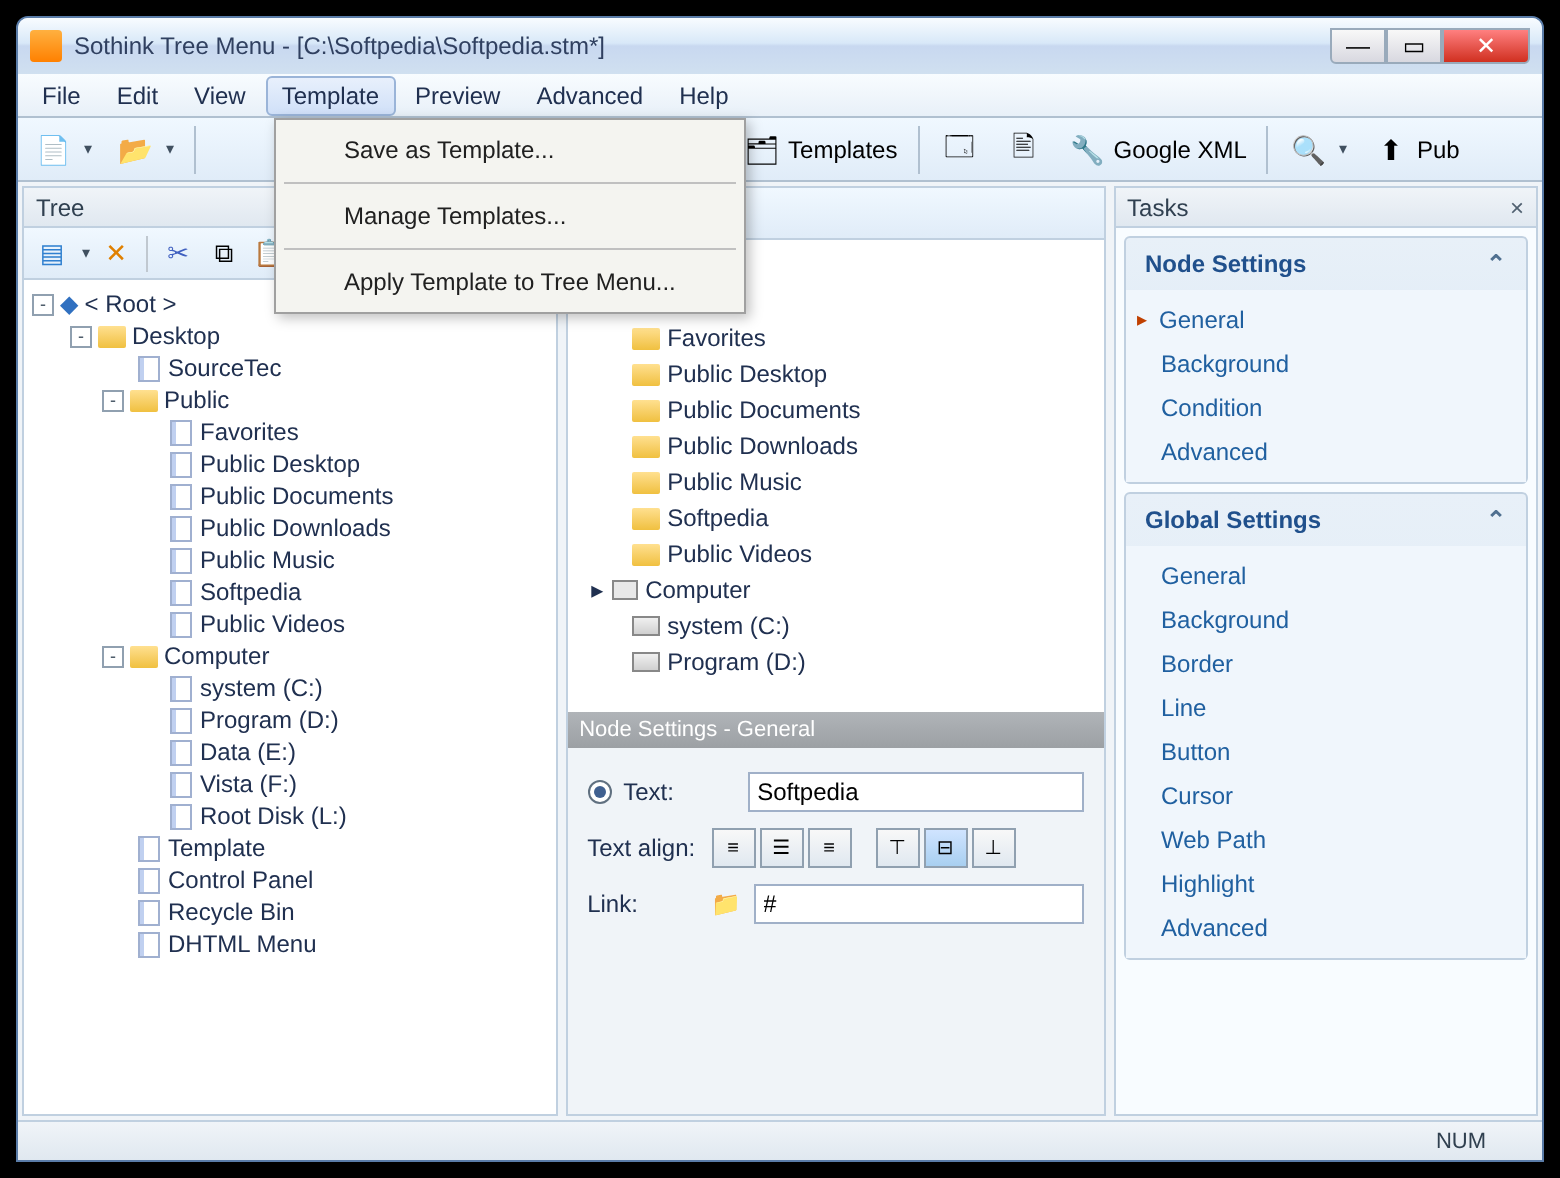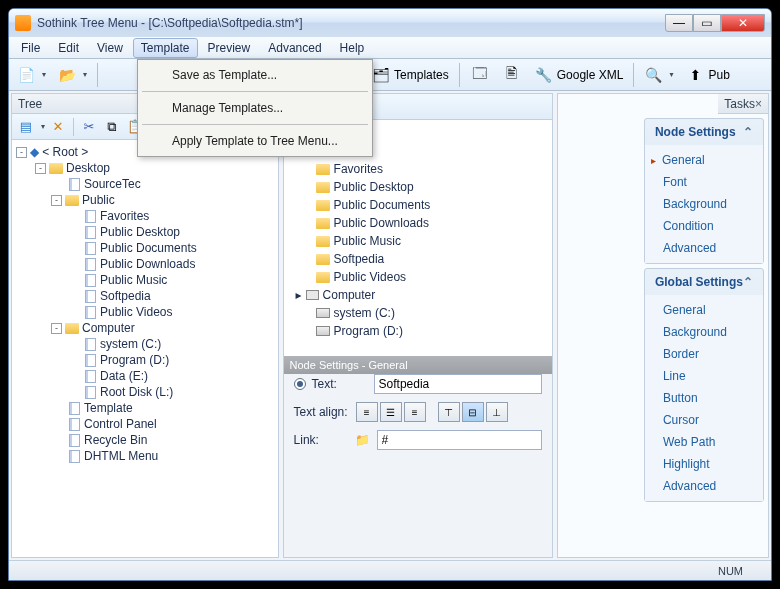--- a/index.html
+++ b/index.html
@@ -20,39 +20,39 @@
 .dd-sep { height: 1px; background: #c0c0c0; margin: 3px 2px; }
 .toolbar { height: 32px; background: linear-gradient(#f0f8ff, #e0ecf8); border-bottom: 1px solid #b0c0d0; display: flex; align-items: center; padding: 0 4px; gap: 4px; }
 .tbtn { display: flex; align-items: center; gap: 3px; padding: 2px 4px; cursor: default; }
 .tbtn .ic { width: 20px; height: 20px; display: flex; align-items: center; justify-content: center; font-size: 14px; }
 .tsep { width: 1px; height: 24px; background: #b0c0d0; margin: 0 2px; }
 .drop-arr { font-size: 8px; color: #405060; margin-left: 2px; }
 .body { flex: 1; display: flex; overflow: hidden; background: #f0f4f8; }
 .panel { display: flex; flex-direction: column; background: #f8fcff; border: 1px solid #c0d0e0; margin: 2px; }
 .panel-left { width: 272px; }
 .panel-mid { flex: 1; }
-.panel-right { width: 216px; align-items: flex-end; }
+.panel-right { width: 216px; }
 .panel-header { height: 20px; background: linear-gradient(#f0f4f8, #e0e8f0); border-bottom: 1px solid #c0d0e0; display: flex; align-items: center; padding: 0 6px; font-size: 11px; color: #304050; }
 .panel-header .x { margin-left: auto; color: #506070; cursor: default; }
 .panel-toolbar { height: 26px; background: linear-gradient(#f0f8ff, #e0ecf8); border-bottom: 1px solid #c0d0e0; display: flex; align-items: center; padding: 0 4px; gap: 3px; }
 .ptbtn { width: 20px; height: 20px; display: flex; align-items: center; justify-content: center; font-size: 13px; cursor: default; }
 .psep { width: 1px; height: 18px; background: #c0c8d0; margin: 0 2px; }
 .tree { flex: 1; overflow: auto; background: #fff; padding: 4px; }
 .tree-node { display: flex; align-items: center; gap: 3px; padding: 1px 0; white-space: nowrap; color: #203050; }
 .tree-node .exp { width: 11px; height: 11px; border: 1px solid #90a0b0; background: #fff; display: flex; align-items: center; justify-content: center; font-size: 9px; line-height: 1; color: #405060; cursor: default; }
 .tree-node .pad { display: inline-block; }
 .tree-node .ic { width: 14px; height: 14px; display: inline-flex; align-items: center; justify-content: center; font-size: 11px; }
 .ic-folder { background: linear-gradient(#ffe090, #f0c040); border-radius: 1px; width: 14px; height: 11px; }
 .ic-page { background: #fff; border: 1px solid #a0b0d0; width: 11px; height: 13px; box-shadow: inset 2px 0 0 #c0d0f0; }
 .ic-comp { background: #e8e8e8; border: 1px solid #888; width: 13px; height: 10px; }
 .ic-drive { background: linear-gradient(#f0f0f0,#d0d0d0); border: 1px solid #888; width: 14px; height: 10px; }
 .preview-tree { flex: 0 0 auto; height: 236px; overflow: auto; background: #fff; padding: 4px; }
 .pv-node { display: flex; align-items: center; gap: 4px; padding: 2px 0; color: #203050; }
 .node-settings-hdr { height: 18px; background: linear-gradient(#b0b4b8, #9ca0a4); color: #fff; font-size: 11px; display: flex; align-items: center; padding: 0 6px; }
-.node-form { flex: 1; background: #f0f4f8; padding: 0 10px; overflow: hidden; }
+.node-form { flex: 1; background: #f0f4f8; padding: 12px 10px; overflow: hidden; }
 .form-row { display: flex; align-items: center; gap: 6px; margin-bottom: 8px; }
 .form-row label { color: #203050; width: 56px; }
 .form-row input[type=text] { flex: 1; border: 1px solid #a0b0c8; padding: 2px 4px; background: #fff; }
 .radio { width: 12px; height: 12px; border: 1px solid #607080; border-radius: 50%; background: #fff; display: inline-flex; align-items: center; justify-content: center; }
 .radio.checked::after { content: ""; width: 6px; height: 6px; background: #406090; border-radius: 50%; }
 .align-btns { display: flex; gap: 2px; }
 .align-btn { width: 22px; height: 20px; border: 1px solid #90a0b0; background: linear-gradient(#f8f8f8,#e0e8f0); display: flex; align-items: center; justify-content: center; font-size: 10px; cursor: default; }
 .tasks-section { background: linear-gradient(#e8f0f8, #d8e8f4); border: 1px solid #c0d0e0; border-radius: 3px; margin: 4px; }
 .tasks-hdr { display: flex; align-items: center; padding: 6px 10px; font-weight: bold; color: #20508c; cursor: default; }
 .tasks-hdr .chev { margin-left: auto; color: #507090; }
@@ -267,20 +267,28 @@
               <span class="ic-page"></span>
             </span>
             <span>Data (E:)</span>
           </div>
           <div class="tree-node">
             <span class="pad" style="width: 48px;"></span>
             <span style="width: 13px; display: inline-block;"></span>
             <span class="ic">
               <span class="ic-page"></span>
             </span>
+            <span>Vista (F:)</span>
+          </div>
+          <div class="tree-node">
+            <span class="pad" style="width: 48px;"></span>
+            <span style="width: 13px; display: inline-block;"></span>
+            <span class="ic">
+              <span class="ic-page"></span>
+            </span>
             <span>Root Disk (L:)</span>
           </div>
           <div class="tree-node">
             <span class="pad" style="width: 32px;"></span>
             <span style="width: 13px; display: inline-block;"></span>
             <span class="ic">
               <span class="ic-page"></span>
             </span>
             <span>Template</span>
           </div>
@@ -401,21 +409,20 @@
           <span class="x">×</span>
         </div>
       <div style="flex:1;overflow:auto">
         <div class="tasks-section">
           <div class="tasks-hdr">
               <span>Node Settings</span>
               <span class="chev">⌃</span>
             </div>
           <div class="tasks-body" id="tasks-node">
               <div class="task-link active">General</div>
-              <div class="task-link">Font</div>
               <div class="task-link">Background</div>
               <div class="task-link">Condition</div>
               <div class="task-link">Advanced</div>
             </div>
         </div>
         <div class="tasks-section">
           <div class="tasks-hdr">
               <span>Global Settings</span>
               <span class="chev">⌃</span>
             </div>

